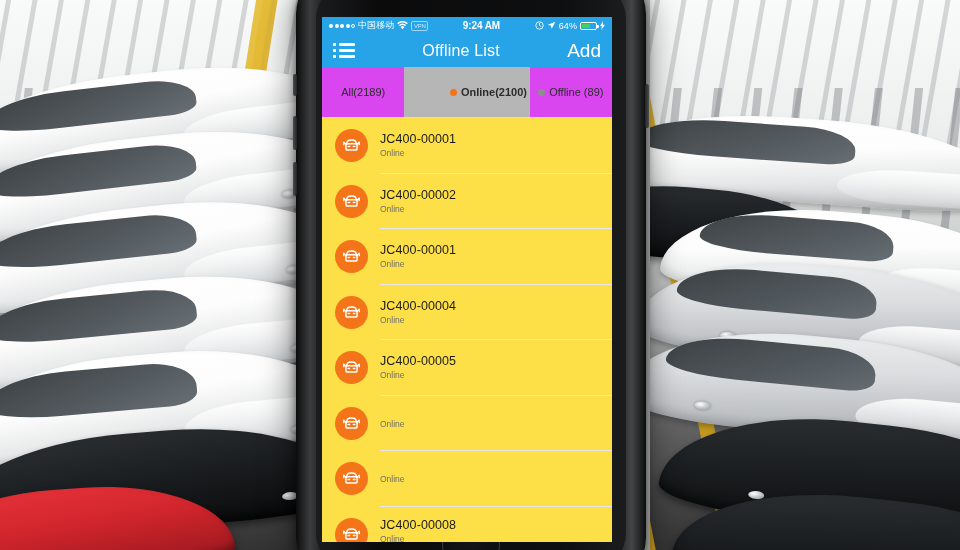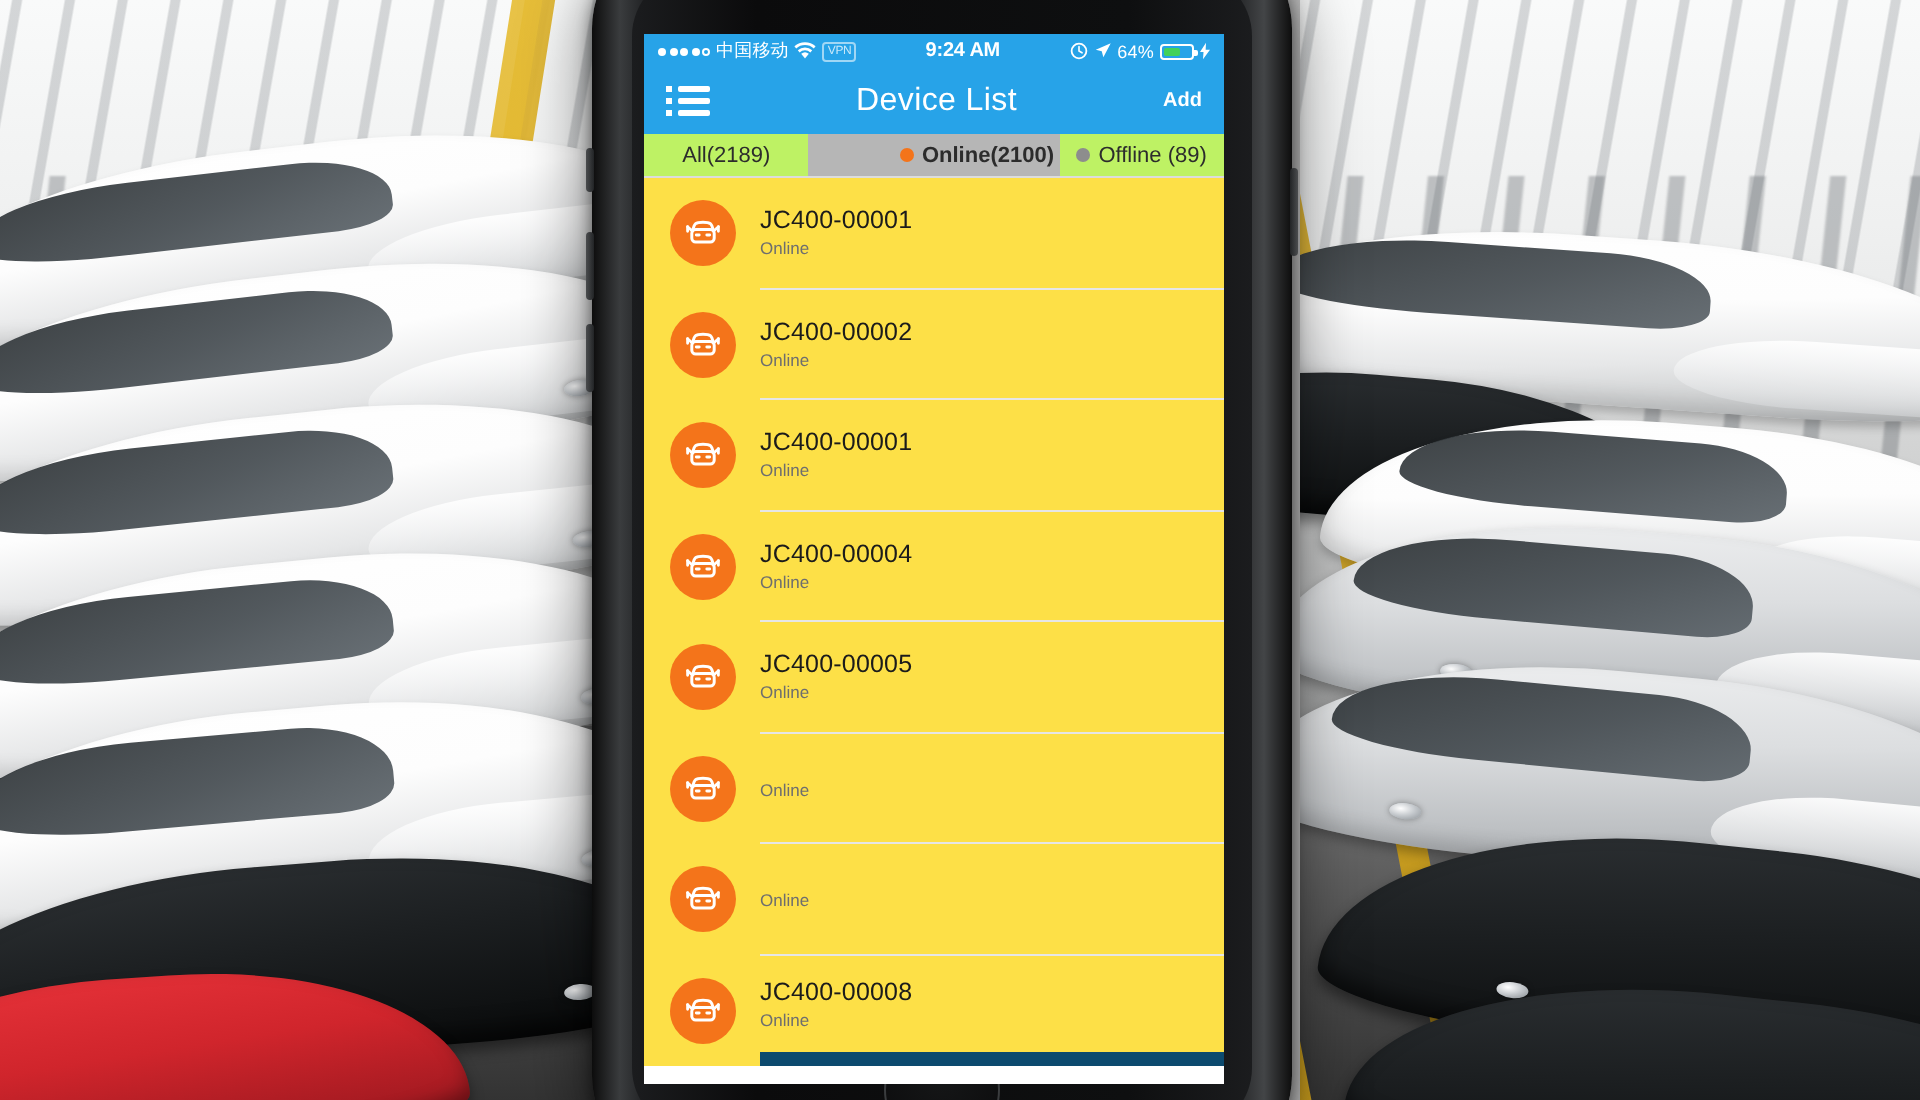--- a/index.html
+++ b/index.html
@@ -156,24 +156,24 @@
   
   .navbar {
     height:33px; background:#27a3e8; color:#fff;
     display:flex; align-items:center; padding:0 11px;
   }
   .nav-title { flex:1; text-align:center; font-size:16px; letter-spacing:.2px; }
   .menu-icon { width:22px; display:flex; flex-direction:column; gap:3px; cursor:pointer; }
   .menu-icon span { display:flex; align-items:center; gap:3px; }
   .menu-icon i { display:block; width:3px; height:3px; background:#fff; }
   .menu-icon b { display:block; flex:1; height:3px; background:#fff; border-radius:1px; }
-  .add-btn { font-size:10px; font-weight:bold; }
-
-  
-  .tabs { display:flex; height:22px; background:#bef264; border-bottom:1px solid #dcdcdc; }
+  .add-btn { font-size:19px; font-weight:normal; }
+
+  
+  .tabs { display:flex; height:51px; background:#d946ef; border-bottom:1px solid #dcdcdc; }
   .tab {
     flex:1; display:flex; align-items:center; justify-content:center; gap:4px;
     font-size:11px; color:#2c2c2c; cursor:pointer;
   }
   .tab.active { background:#b6b6b6; font-weight:bold;padding-left:43px; }
   .tab .bullet { width:7px; height:7px; border-radius:50%; }
   .bullet.online  { background:#f4741a; }
   .bullet.offline { background:#8d8d8d; }
 
   
@@ -333,21 +333,21 @@
           </span>
         <span>
             <i></i>
             <b></b>
           </span>
         <span>
             <i></i>
             <b></b>
           </span>
       </div>
-      <div class="nav-title">Device List</div>
+      <div class="nav-title">Offline List</div>
       <div class="add-btn">Add</div>
     </div>
 
     <div class="tabs">
       <div class="tab">
         <span>All(2189)</span>
       </div>
       <div class="tab active">
         <span class="bullet online"></span>
         <span>Online(2100)</span>

